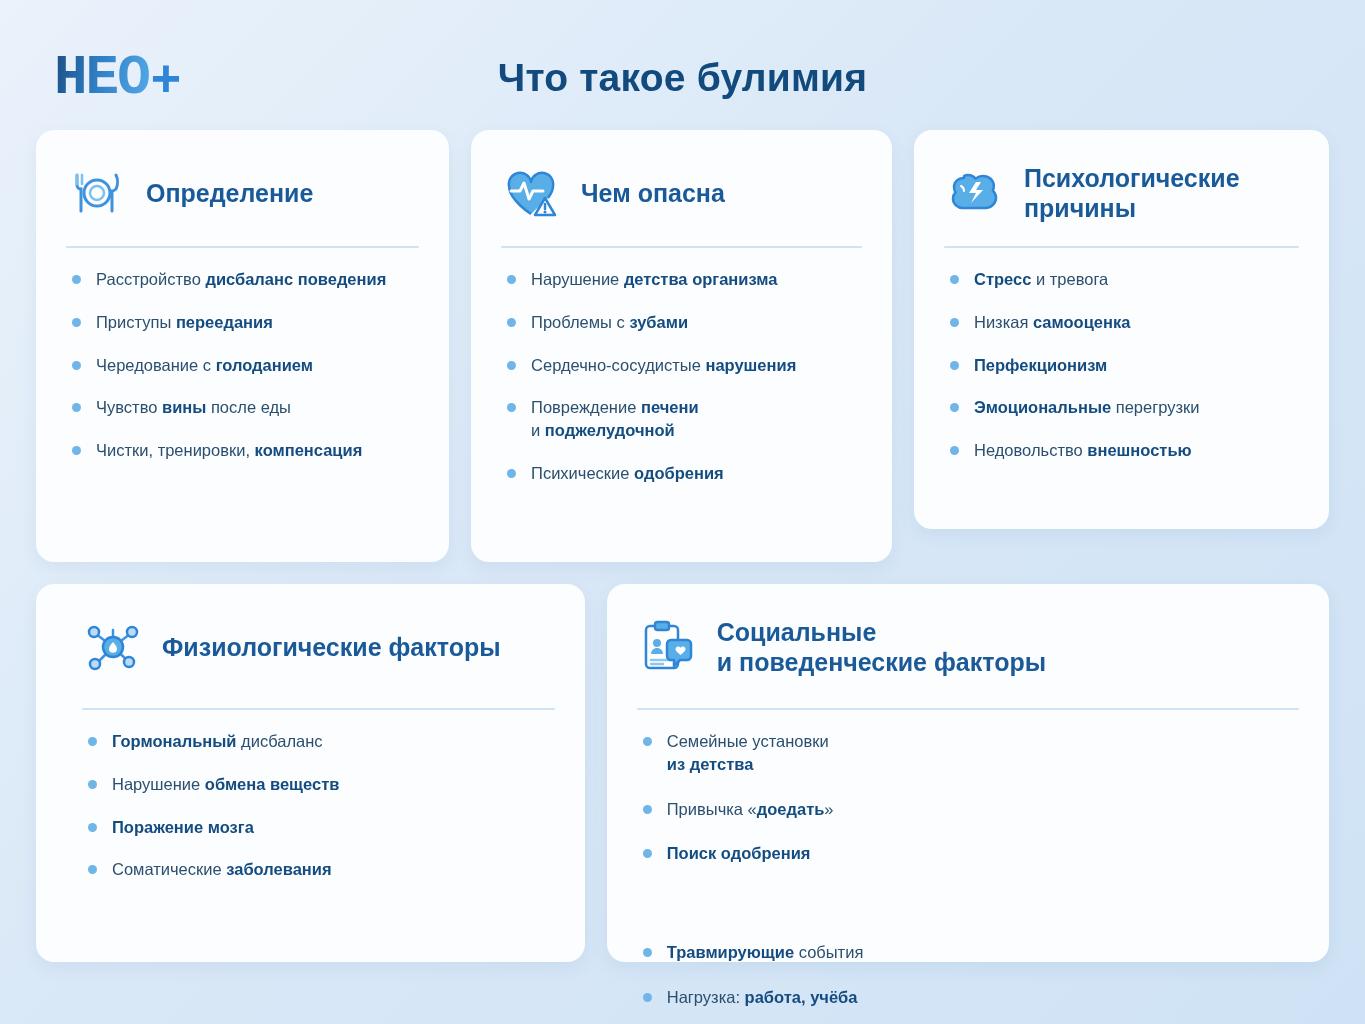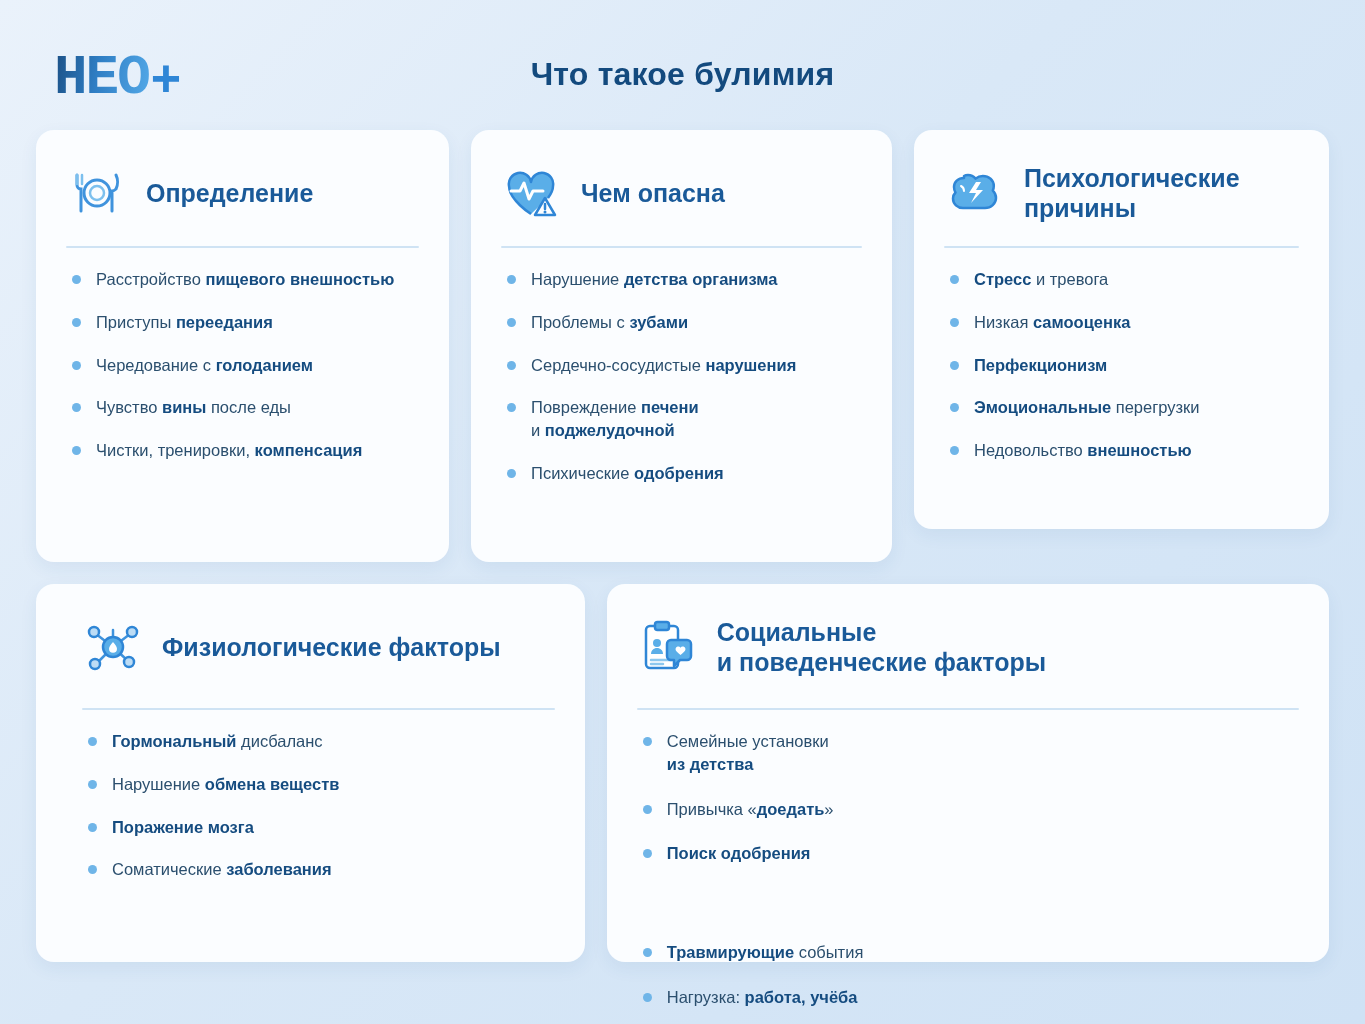--- a/index.html
+++ b/index.html
@@ -51,21 +51,21 @@
     color: #2f86d6;
     margin-left: 2px;
     line-height: 1;
   }
   .title {
     position: absolute;
     left: 0;
     right: 0;
     top: 28px;
     text-align: center;
-    font-size: 32px;
+    font-size: 39px;
     font-weight: 700;
     color: #134a7e;
     letter-spacing: .2px;
   }
 
   
   .row {
     display: flex;
     gap: 22px;
   }
@@ -171,21 +171,21 @@
             <circle cx="29" cy="29" r="7" stroke="#7cc0ee" stroke-width="2.5"></circle>
             <path d="M9 11v10a4 4 0 0 0 4 4h0v22" stroke="#3f93dd" stroke-width="3" stroke-linecap="round"></path>
             <path d="M9 11v9M14 11v9" stroke="#7cc0ee" stroke-width="2.5" stroke-linecap="round"></path>
             <path d="M48 11c2 4 2 10 0 14-2 2-4 2-4 2v20" stroke="#3f93dd" stroke-width="3" stroke-linecap="round"></path>
           </svg>
         </div>
         <div class="card-title">Определение</div>
       </div>
       <div class="divider"></div>
       <ul class="bullets">
-          <li>Расстройство <b>пищевого внешностью</b></li>
+          <li>Расстройство <b>дисбаланс поведения</b></li>
           <li>Приступы <b>переедания</b></li>
           <li>Чередование с <b>голоданием</b></li>
           <li>Чувство <b>вины</b> после еды</li>
           <li>Чистки, тренировки, <b>компенсация</b></li>
         </ul>
     </div>
 
     <div class="card c2">
       <div class="card-head">
         <div class="card-icon">

